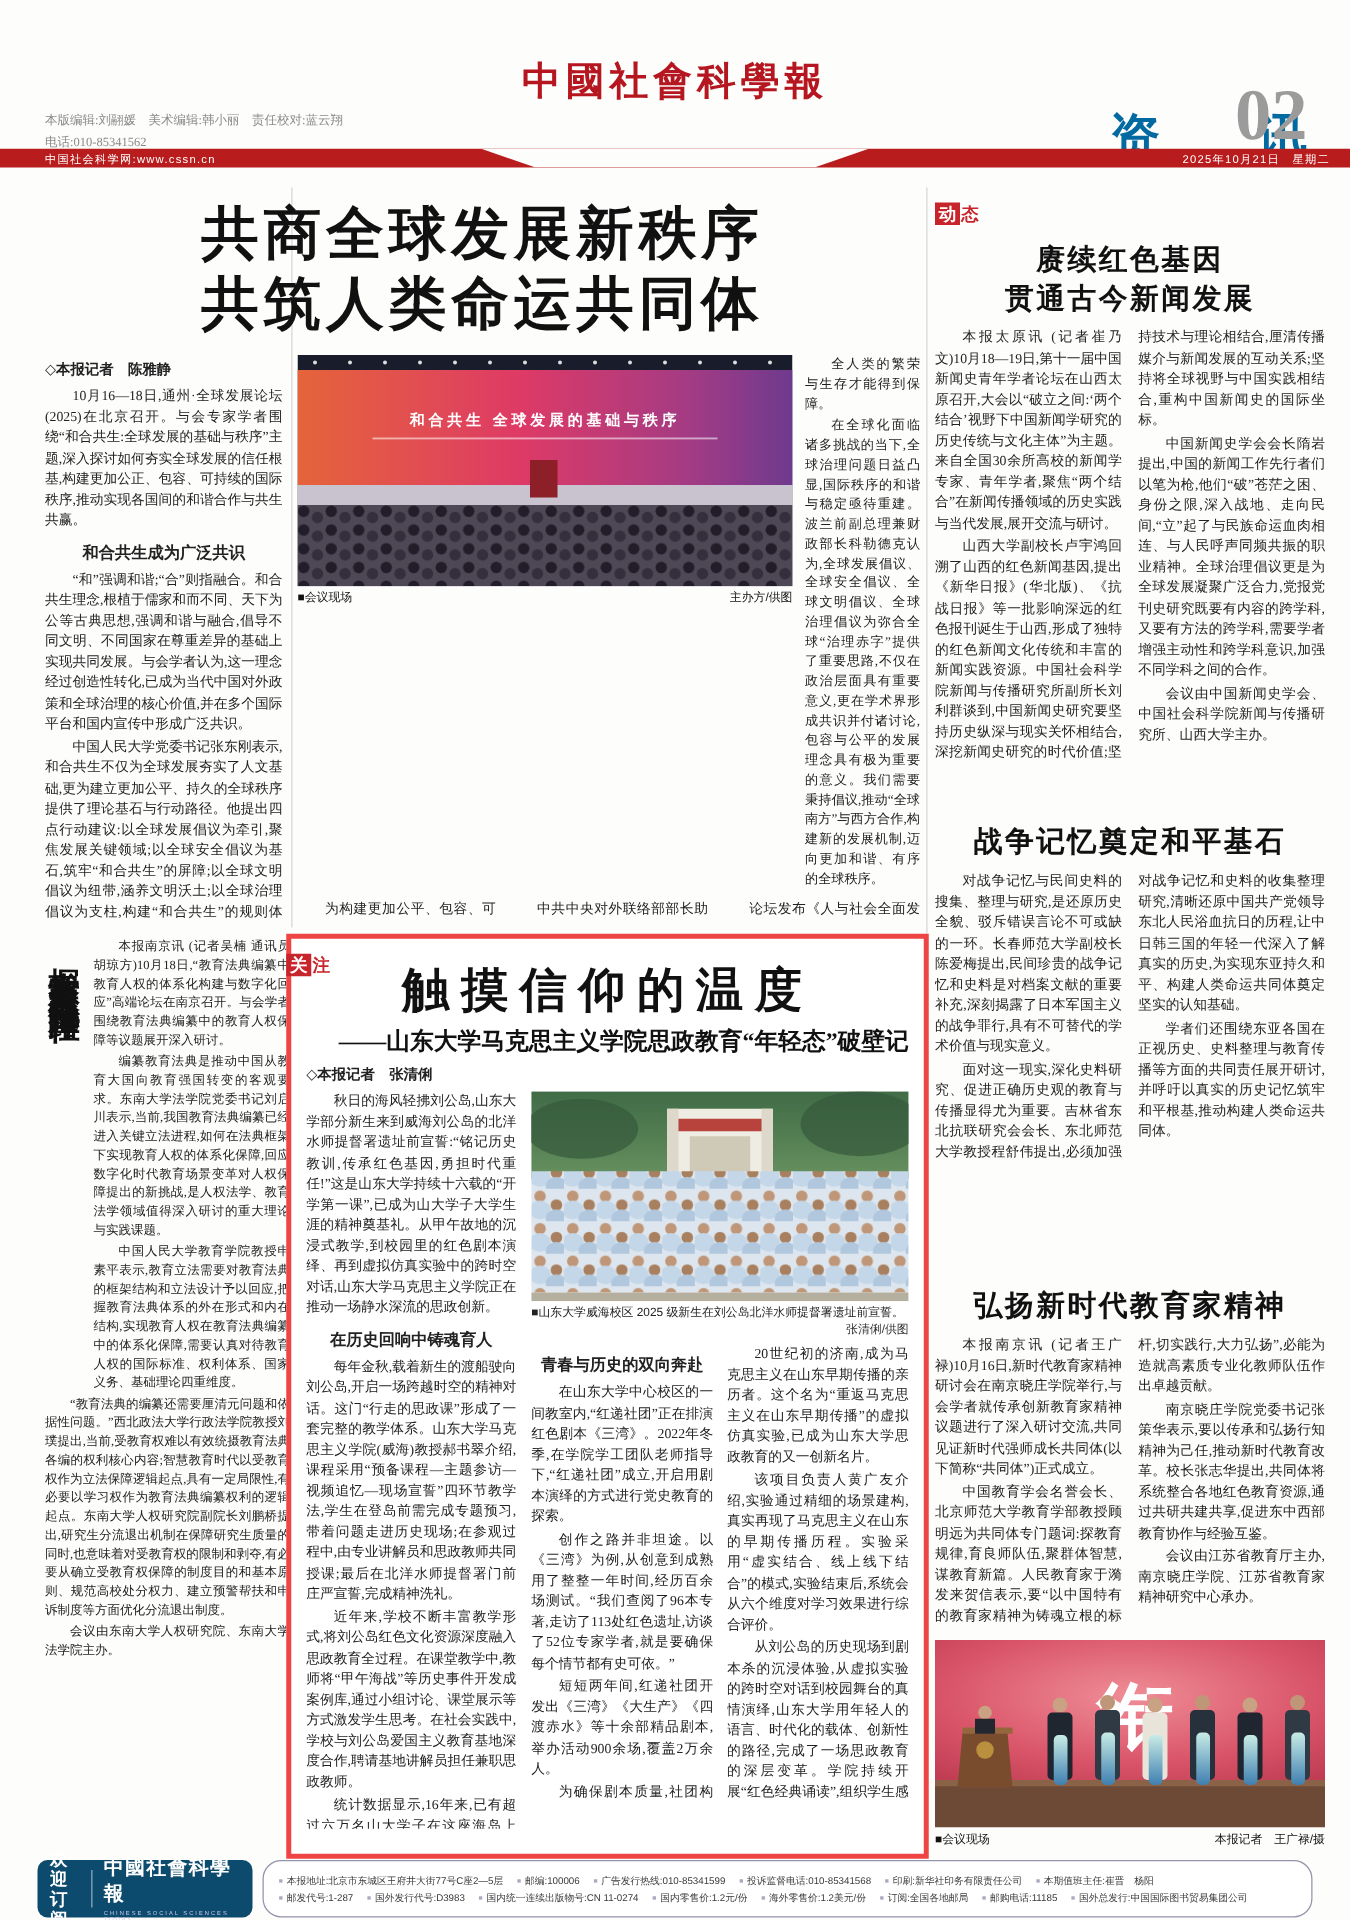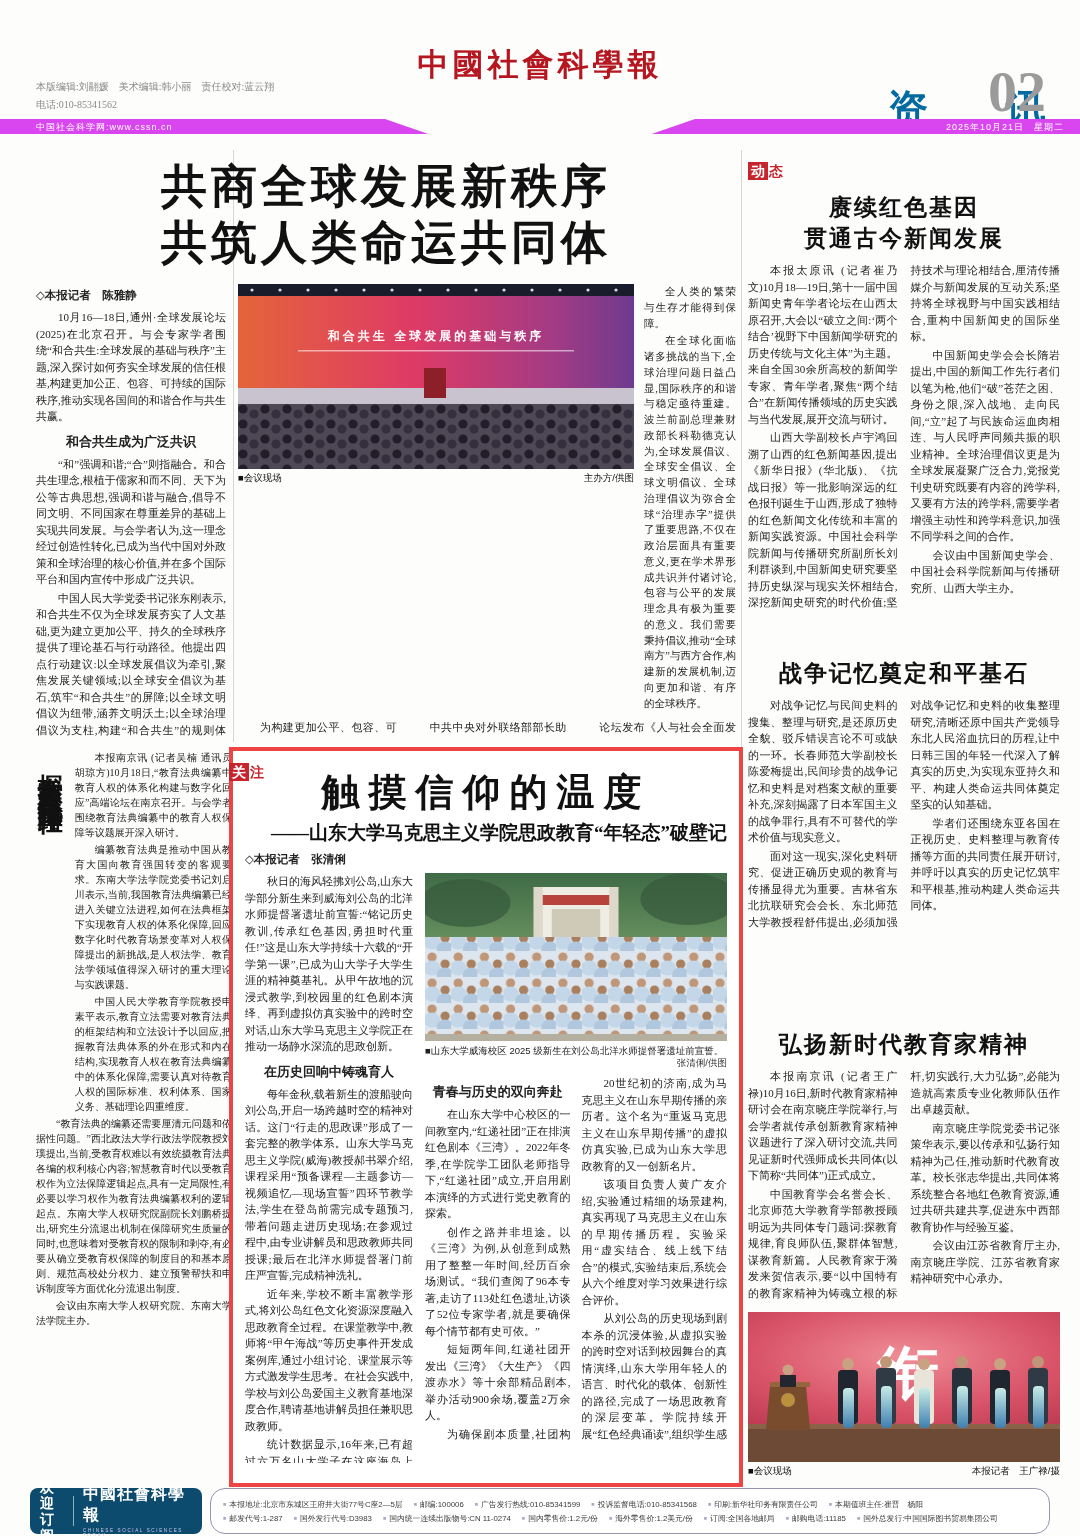--- a/index.html
+++ b/index.html
@@ -1,27 +1,27 @@
 <!DOCTYPE html>
 <html><head>
 <meta charset="utf-8">
 <style>
   html,body{margin:0;padding:0;background:#efedeb;}
   #page{position:relative;width:1080px;height:1536px;background:#fdfdfc;margin:0 auto;overflow:hidden;
         font-family:"Liberation Serif","DejaVu Serif",serif;color:#222;}
   .sans{font-family:"Liberation Sans","DejaVu Sans",sans-serif;}
 
   
-  .hdr-editors{position:absolute;left:36px;top:78px;font-size:10px;color:#8a8a8a;line-height:1.8;}
+  .hdr-editors{position:absolute;left:36px;top:88px;font-size:10px;color:#8a8a8a;line-height:1.8;}
   .masthead{position:absolute;left:0;right:0;top:44px;text-align:center;color:#b5161f;
             font-size:31px;font-weight:bold;letter-spacing:4px;}
   .section-name{position:absolute;left:0;right:0;top:82px;text-align:right;color:#0369a1;
             font-size:40px;font-weight:bold;letter-spacing:34px;text-indent:34px;}
   .pageno{position:absolute;right:34px;top:58px;font-size:58px;font-weight:bold;color:#9b9b9b;}
-  .redbar{position:absolute;left:0;top:119px;width:100%;height:15px;background:#d946ef;}
+  .redbar{position:absolute;left:0;top:119px;width:100%;height:15px;background:#b91c1c;}
   .redbar .site{position:absolute;left:36px;top:2px;font-size:9px;color:#fff;letter-spacing:1px;}
   .redbar .date{position:absolute;right:16px;top:2px;font-size:9px;color:#fff;letter-spacing:1px;}
   .bar-notch{position:absolute;left:50%;top:119px;transform:translateX(-50%);width:310px;height:15px;
              background:#fdfdfc;clip-path:polygon(0 0,100% 0,86% 100%,14% 100%);}
 
   .vrule{position:absolute;width:1px;background:#d8d6d2;}
 
   
   .para{font-size:11px;line-height:1.5;text-align:justify;text-indent:2em;margin:0 0 2px;}
   .byline{font-size:11.5px;font-weight:bold;margin:4px 0 6px;font-family:"Liberation Sans","DejaVu Sans",sans-serif;}

